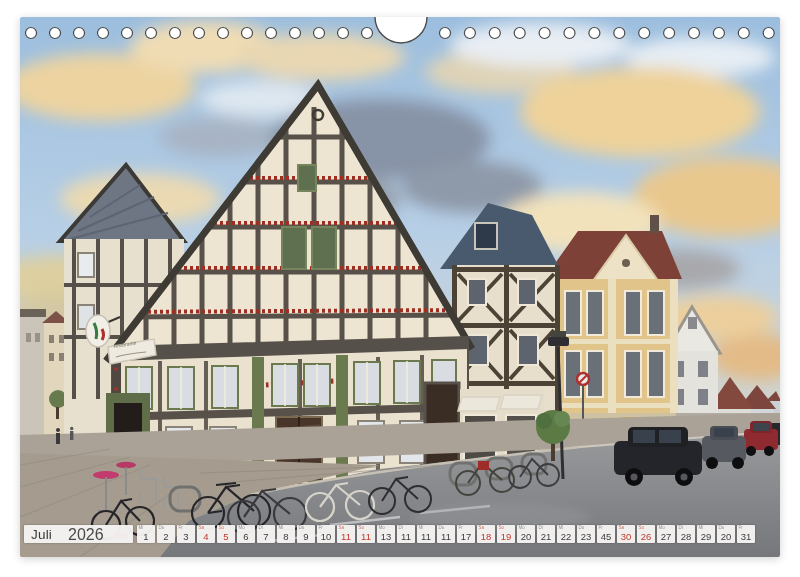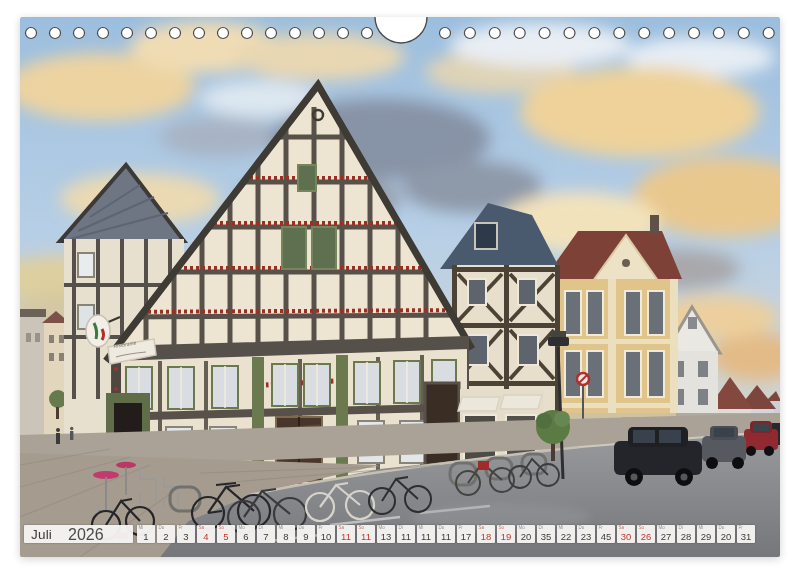--- a/index.html
+++ b/index.html
@@ -542,21 +542,21 @@
           <div class="day weekend">
     <span class="wd">So</span>
     <span class="num">19</span>
   </div>
           <div class="day">
     <span class="wd">Mo</span>
     <span class="num">20</span>
   </div>
           <div class="day">
     <span class="wd">Di</span>
-    <span class="num">35</span>
+    <span class="num">21</span>
   </div>
           <div class="day">
     <span class="wd">Mi</span>
     <span class="num">22</span>
   </div>
           <div class="day">
     <span class="wd">Do</span>
     <span class="num">23</span>
   </div>
           <div class="day">

